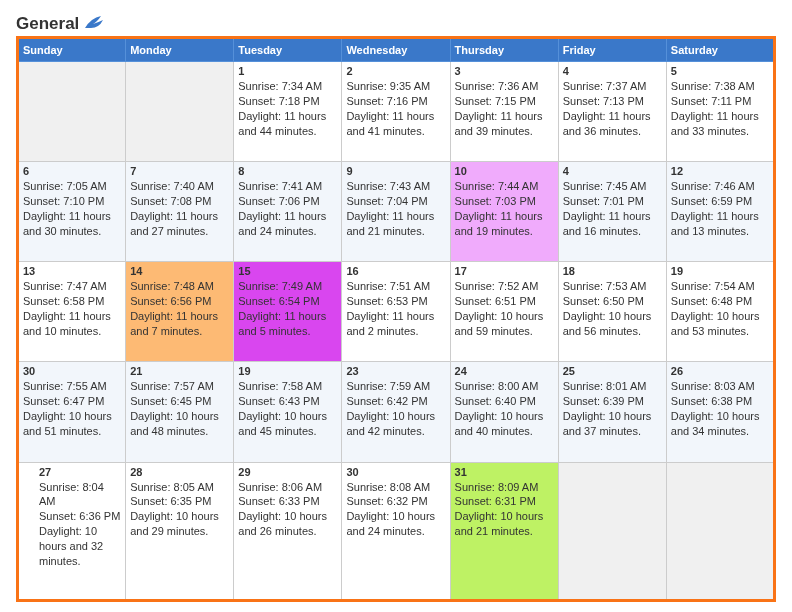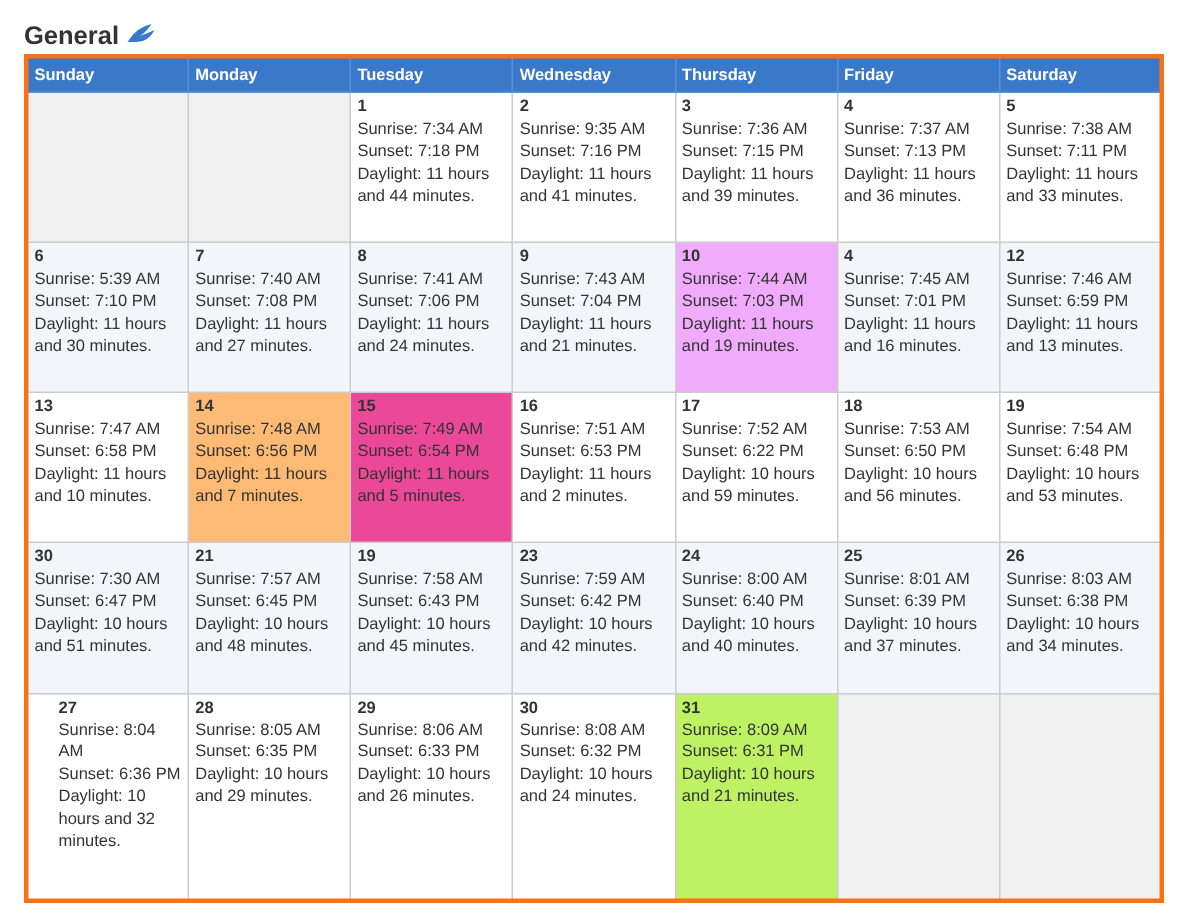--- a/index.html
+++ b/index.html
@@ -153,21 +153,21 @@
           <td style="background: rgb(255, 255, 255);">
             <span class="day-num">5</span>
             <div class="cell-content" style="white-space: pre-line;">Sunrise: 7:38 AM
 Sunset: 7:11 PM
 Daylight: 11 hours and 33 minutes.</div>
           </td>
         </tr>
         <tr>
           <td style="background: rgb(242, 246, 251);">
             <span class="day-num">6</span>
-            <div class="cell-content" style="white-space: pre-line;">Sunrise: 5:39 AM
+            <div class="cell-content" style="white-space: pre-line;">Sunrise: 7:05 AM
 Sunset: 7:10 PM
 Daylight: 11 hours and 30 minutes.</div>
           </td>
           <td style="background: rgb(242, 246, 251);">
             <span class="day-num">7</span>
             <div class="cell-content" style="white-space: pre-line;">Sunrise: 7:40 AM
 Sunset: 7:08 PM
 Daylight: 11 hours and 27 minutes.</div>
           </td>
           <td style="background: rgb(242, 246, 251);">
@@ -207,55 +207,55 @@
             <div class="cell-content" style="white-space: pre-line;">Sunrise: 7:47 AM
 Sunset: 6:58 PM
 Daylight: 11 hours and 10 minutes.</div>
           </td>
           <td style="background: #fdba74;">
             <span class="day-num">14</span>
             <div class="cell-content" style="white-space: pre-line;">Sunrise: 7:48 AM
 Sunset: 6:56 PM
 Daylight: 11 hours and 7 minutes.</div>
           </td>
-          <td style="background: #ec4899;">
+          <td style="background: #d946ef;">
             <span class="day-num">15</span>
             <div class="cell-content" style="white-space: pre-line;">Sunrise: 7:49 AM
 Sunset: 6:54 PM
 Daylight: 11 hours and 5 minutes.</div>
           </td>
           <td style="background: rgb(255, 255, 255);">
             <span class="day-num">16</span>
             <div class="cell-content" style="white-space: pre-line;">Sunrise: 7:51 AM
 Sunset: 6:53 PM
 Daylight: 11 hours and 2 minutes.</div>
           </td>
           <td style="background: rgb(255, 255, 255);">
             <span class="day-num">17</span>
             <div class="cell-content" style="white-space: pre-line;">Sunrise: 7:52 AM
-Sunset: 6:22 PM
+Sunset: 6:51 PM
 Daylight: 10 hours and 59 minutes.</div>
           </td>
           <td style="background: rgb(255, 255, 255);">
             <span class="day-num">18</span>
             <div class="cell-content" style="white-space: pre-line;">Sunrise: 7:53 AM
 Sunset: 6:50 PM
 Daylight: 10 hours and 56 minutes.</div>
           </td>
           <td style="background: rgb(255, 255, 255);">
             <span class="day-num">19</span>
             <div class="cell-content" style="white-space: pre-line;">Sunrise: 7:54 AM
 Sunset: 6:48 PM
 Daylight: 10 hours and 53 minutes.</div>
           </td>
         </tr>
         <tr>
           <td style="background: rgb(242, 246, 251);">
             <span class="day-num">30</span>
-            <div class="cell-content" style="white-space: pre-line;">Sunrise: 7:30 AM
+            <div class="cell-content" style="white-space: pre-line;">Sunrise: 7:55 AM
 Sunset: 6:47 PM
 Daylight: 10 hours and 51 minutes.</div>
           </td>
           <td style="background: rgb(242, 246, 251);">
             <span class="day-num">21</span>
             <div class="cell-content" style="white-space: pre-line;">Sunrise: 7:57 AM
 Sunset: 6:45 PM
 Daylight: 10 hours and 48 minutes.</div>
           </td>
           <td style="background: rgb(242, 246, 251);">

